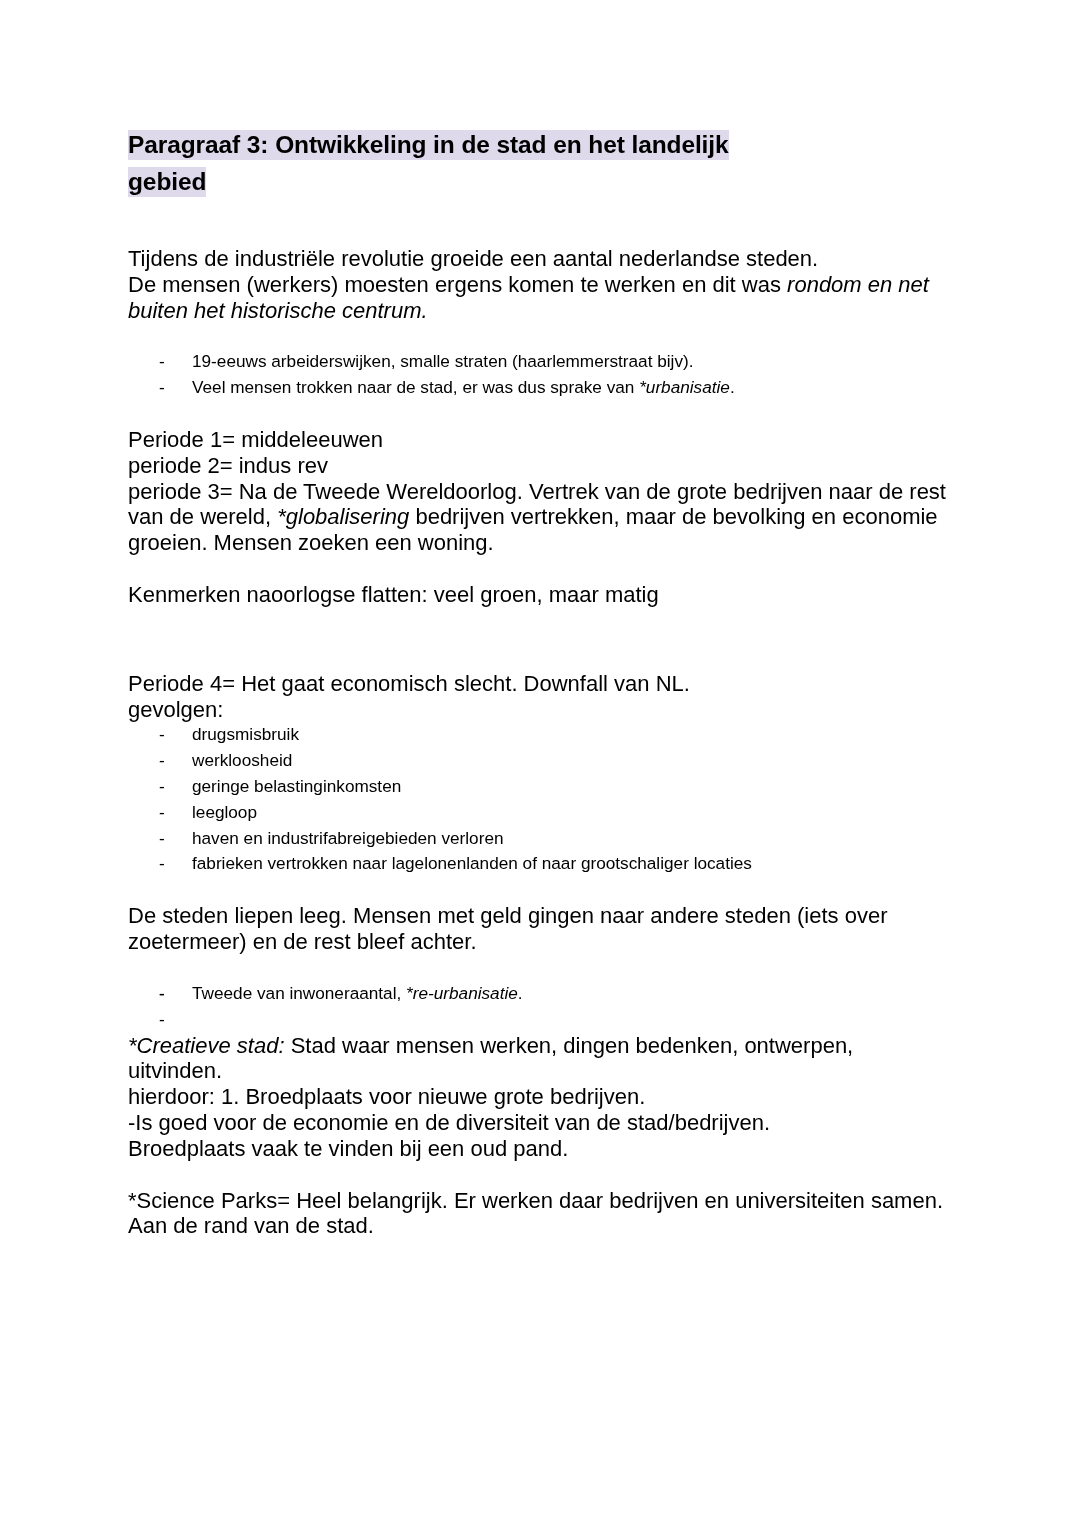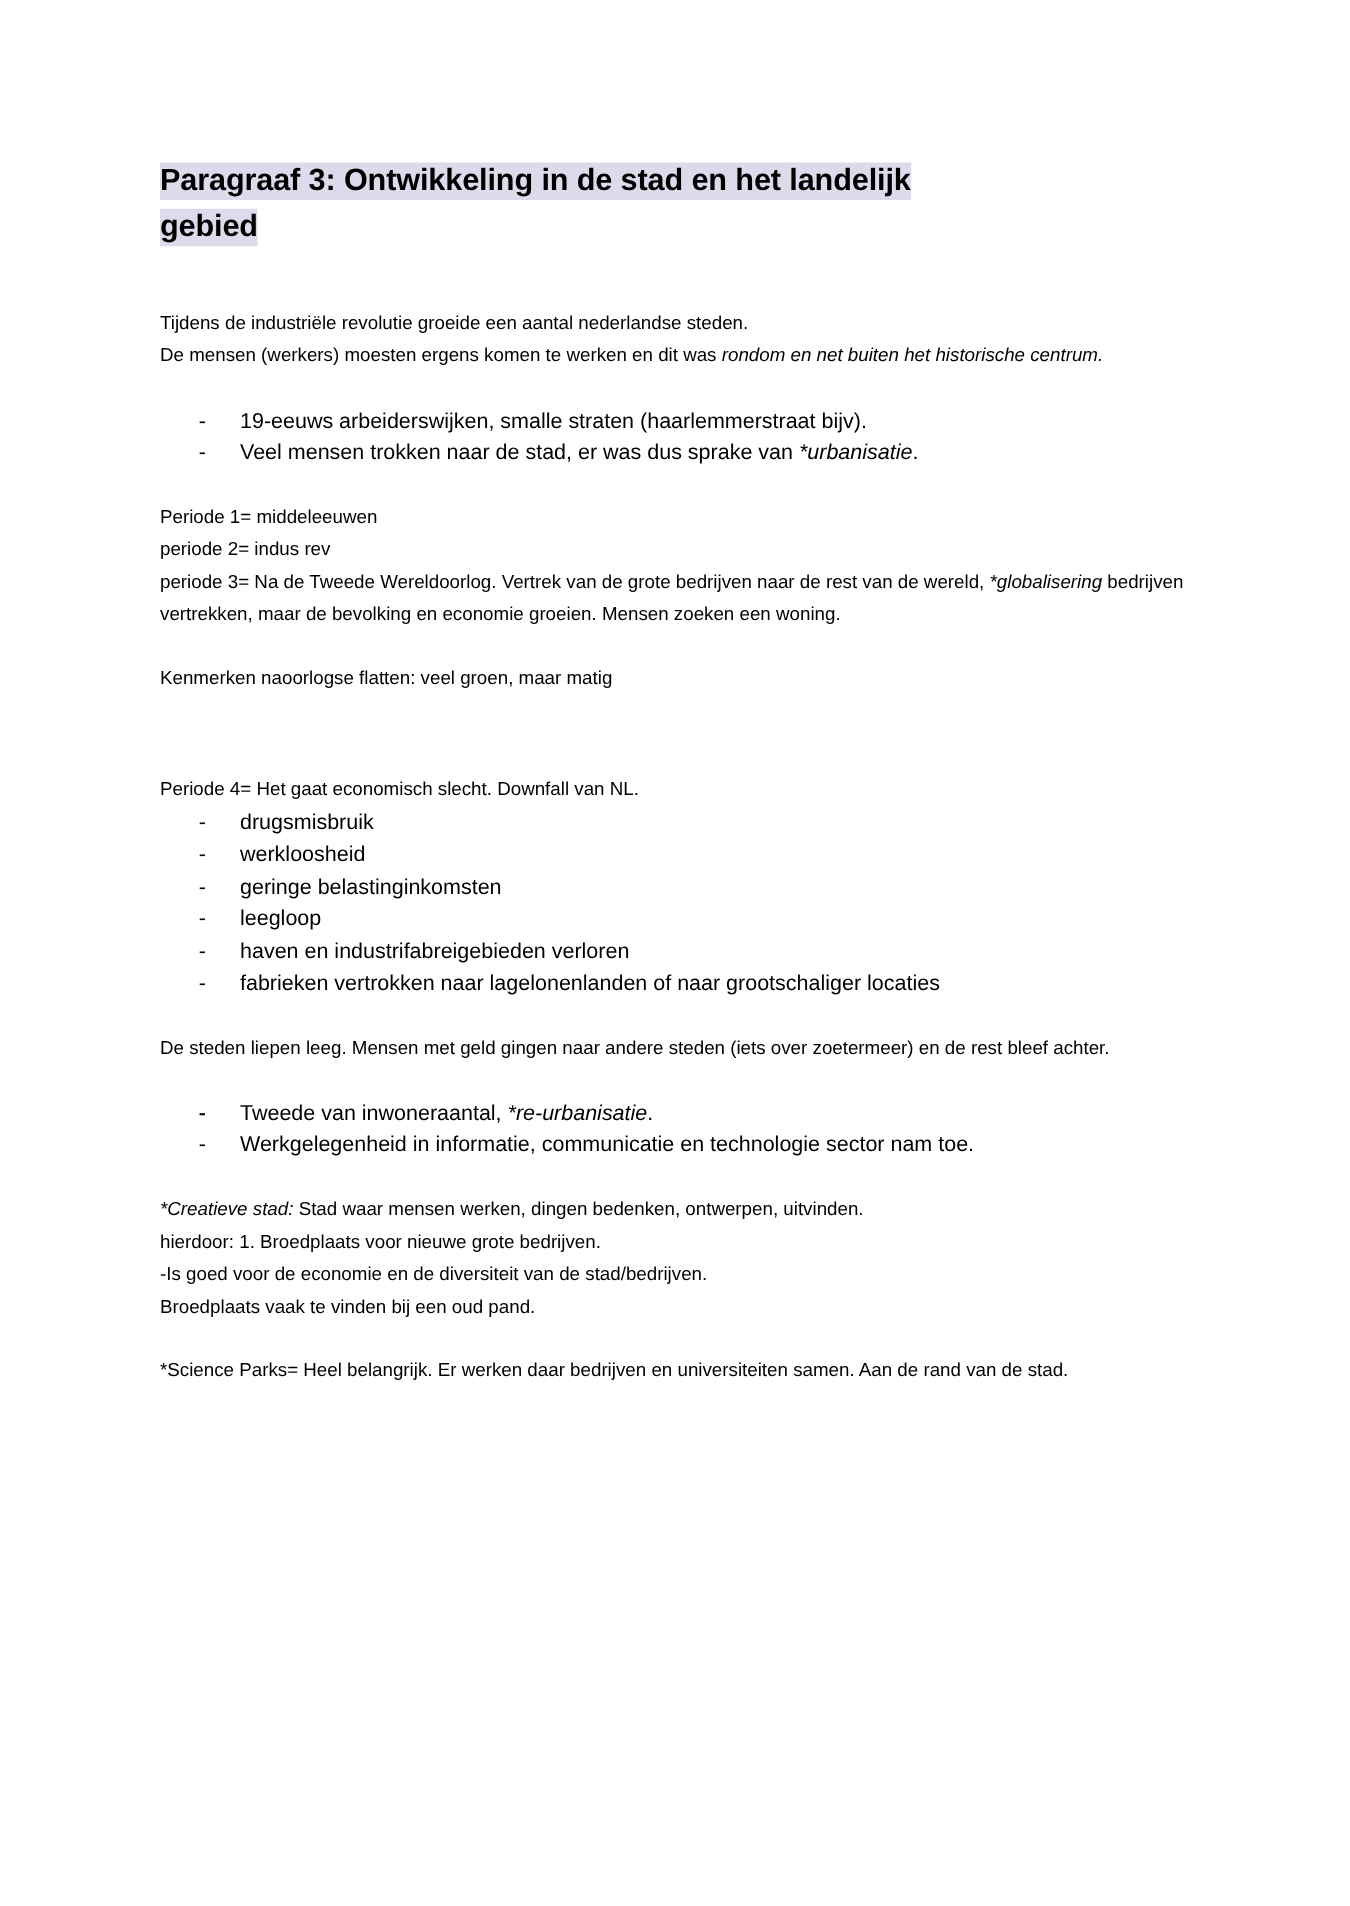--- a/index.html
+++ b/index.html
@@ -36,21 +36,21 @@
   }
   .doc-heading .hl {
     background: #dedaec;
     box-decoration-break: clone;
     -webkit-box-decoration-break: clone;
     padding: 1px 0 2px 0;
   }
 
   
   .block {
-    font-size: 15px;
+    font-size: 22px;
     line-height: 25.8px;
     max-width: 822px;
   }
   .block p {
     margin: 0;
   }
   .gap-md { height: 26px; }
   .gap-xl { height: 63px; }
   .gap-head { height: 46px; }
 
@@ -108,20 +108,21 @@
   <div class="gap-md"></div>
 
   <div class="block">
     <p>Kenmerken naoorlogse flatten: veel groen, maar matig</p>
   </div>
 
   <div class="gap-xl"></div>
 
   <div class="block">
     <p>Periode 4= Het gaat economisch slecht. Downfall van NL.</p>
+    <p>gevolgen:</p>
   </div>
 
   <ul class="dash-list">
     <li><span class="dash">-</span><span>drugsmisbruik</span></li>
     <li><span class="dash">-</span><span>werkloosheid</span></li>
     <li><span class="dash">-</span><span>geringe belastinginkomsten</span></li>
     <li><span class="dash">-</span><span>leegloop</span></li>
     <li><span class="dash">-</span><span>haven en industrifabreigebieden verloren</span></li>
     <li><span class="dash">-</span><span>fabrieken vertrokken naar lagelonenlanden of naar grootschaliger locaties</span></li>
   </ul>
@@ -131,21 +132,21 @@
   <div class="block">
     <p>De steden liepen leeg. Mensen met geld gingen naar andere steden (iets over zoetermeer) en de rest bleef achter.</p>
   </div>
 
   <div class="gap-md"></div>
 
 
   <ul class="dash-list">
     <li><span class="dash">-</span></li>
     <li><span class="dash">-</span><span>Tweede van inwoneraantal, </span><em class="it">*re-urbanisatie</em><span>.</span></li>
-    <li><span class="dash">-</span><span>Werkgelegenheid in informatie, communicatie en technologie sector nam toe.</span></li>
+    <li><span class="dash">-</span></li>
   </ul>
 
   <div class="gap-md"></div>
 
   <div class="block">
     <p><em class="it">*Creatieve stad:</em><span> Stad waar mensen werken, dingen bedenken, ontwerpen, uitvinden.</span></p>
     <p>hierdoor: 1. Broedplaats voor nieuwe grote bedrijven.</p>
     <p>-Is goed voor de economie en de diversiteit van de stad/bedrijven.</p>
     <p>Broedplaats vaak te vinden bij een oud pand.</p>
   </div>

